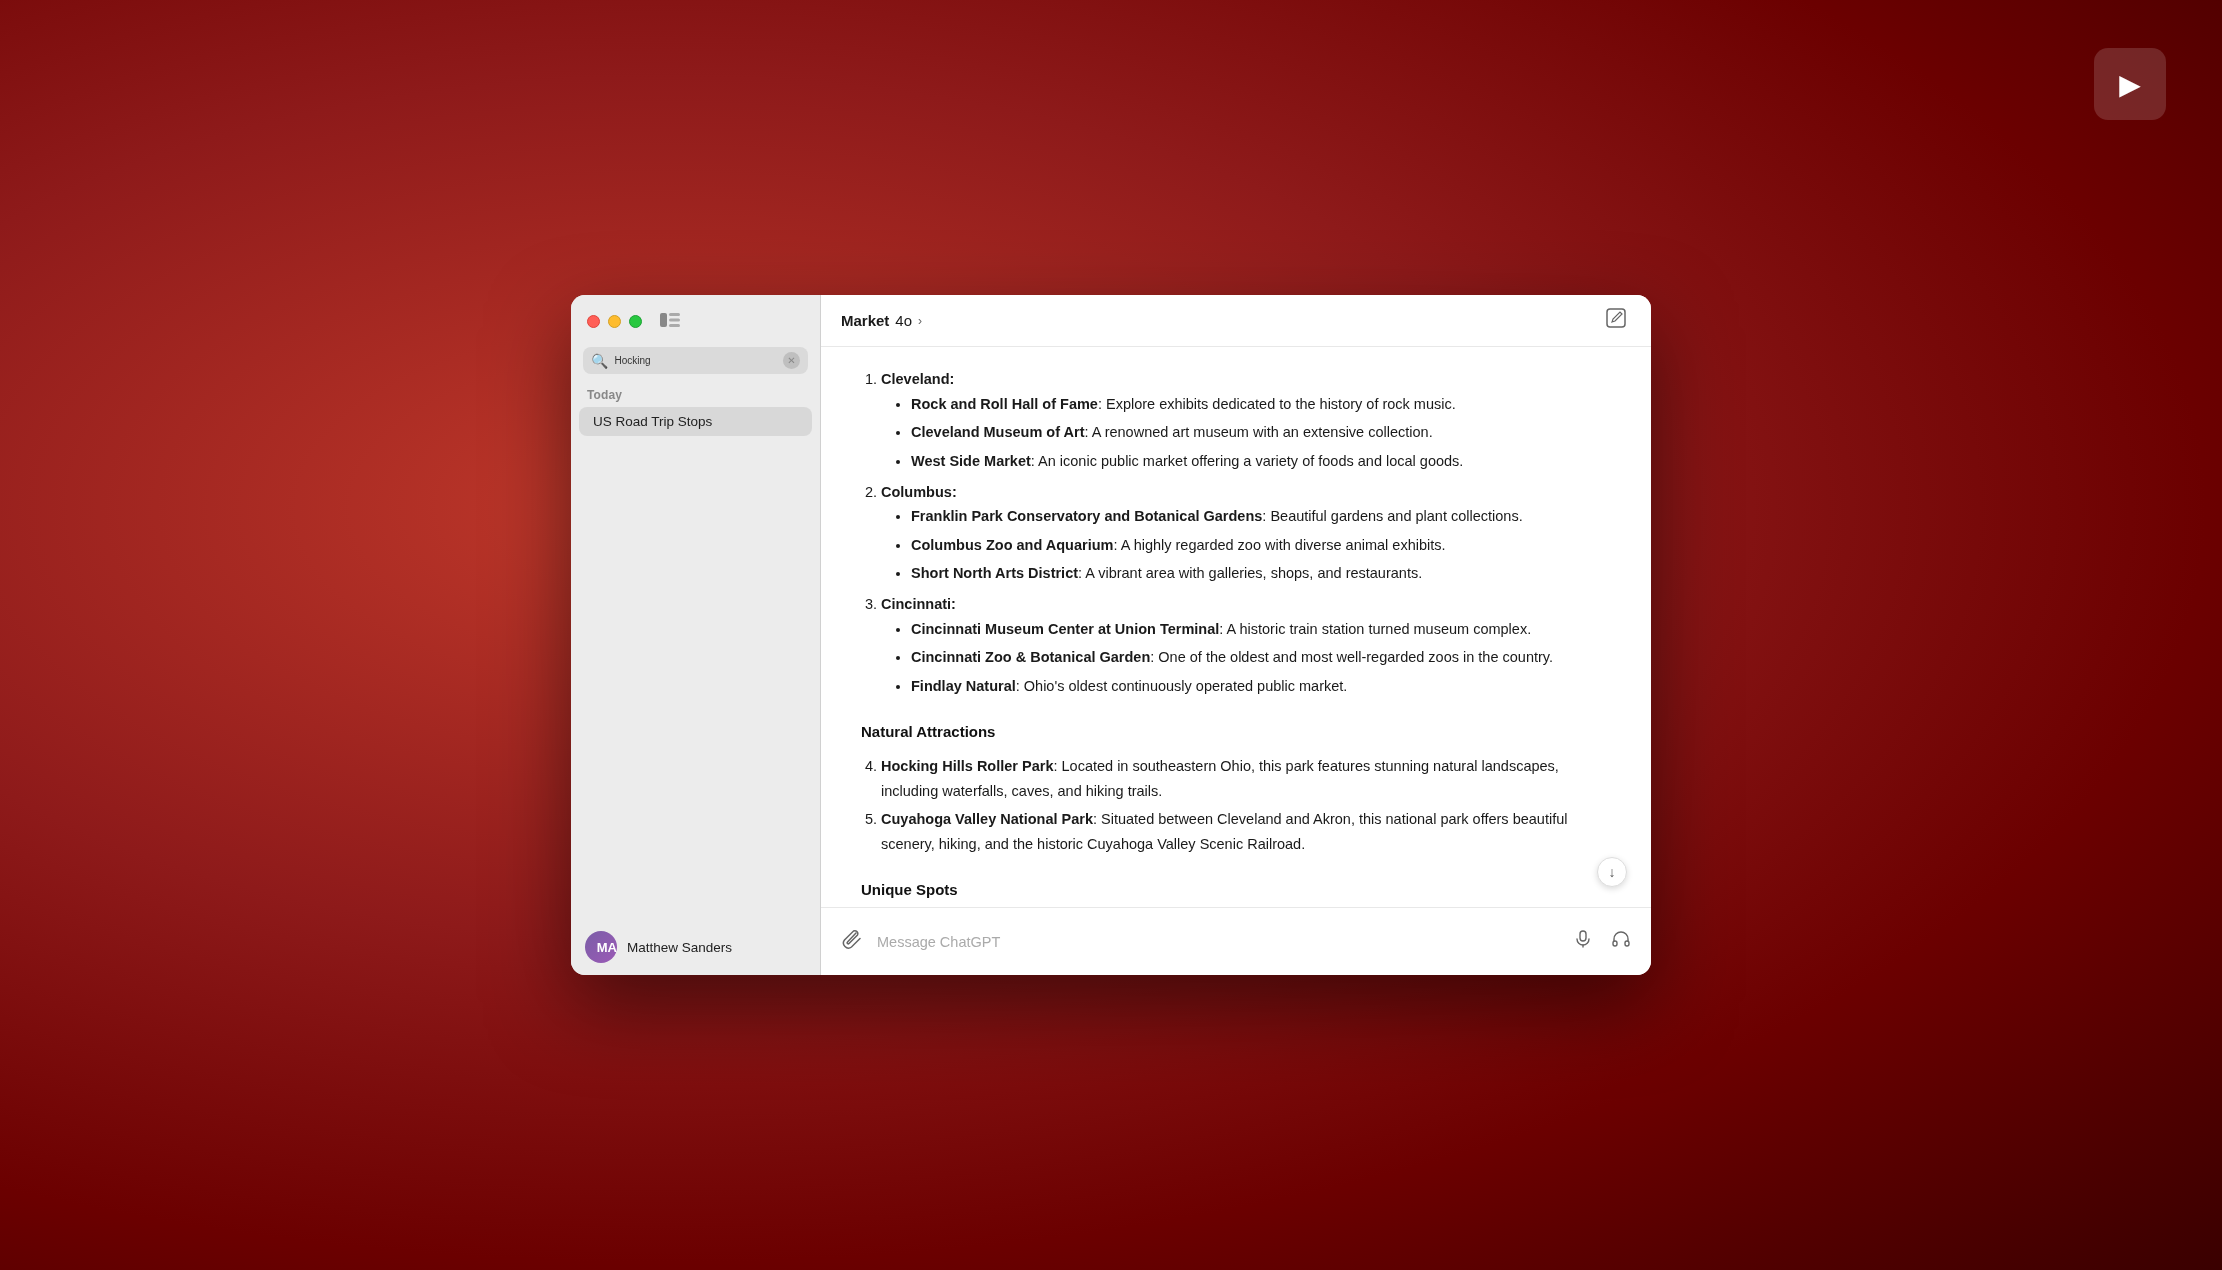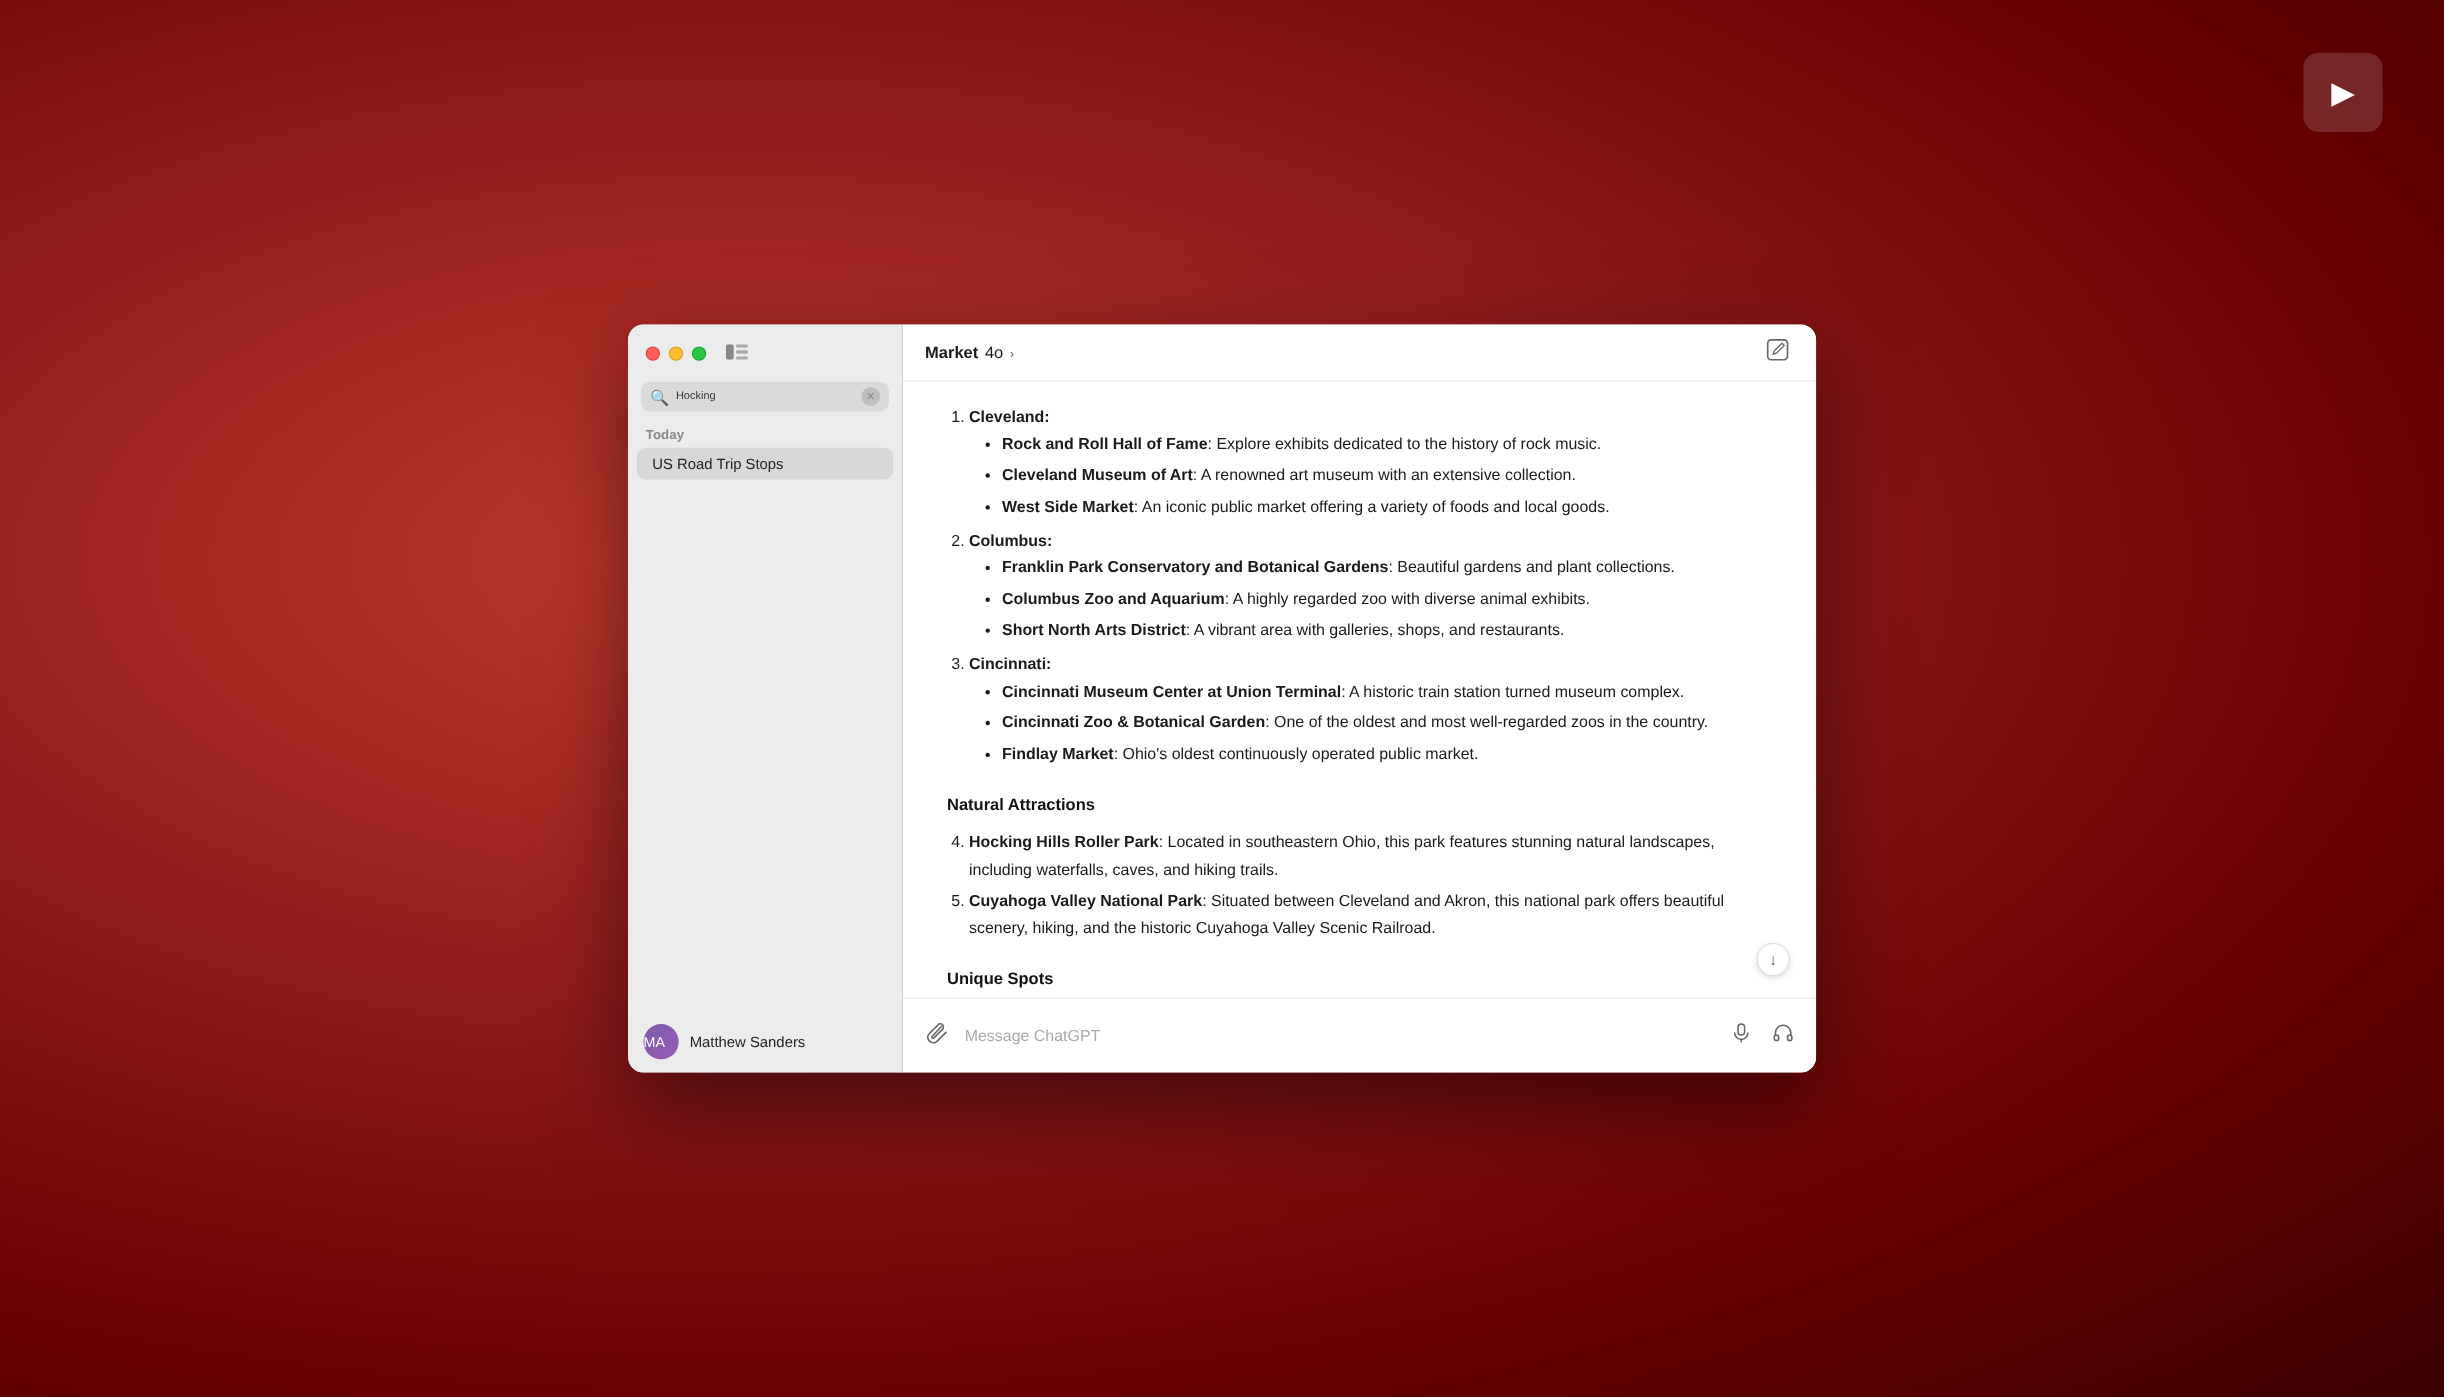--- a/index.html
+++ b/index.html
@@ -155,24 +155,24 @@
       cursor: pointer;
     }
 
     .avatar {
       width: 32px;
       height: 32px;
       border-radius: 50%;
       background: linear-gradient(135deg, #7b5ea7, #9b59b6);
       display: flex;
       align-items: center;
-      justify-content: flex-start;
+      justify-content: flex-end;
       color: white;
       font-size: 13px;
-      font-weight: 400;
+      font-weight: 700;
       flex-shrink: 0;
     }
 
     .user-name {
       font-size: 13.5px;
       color: #222;
       font-weight: 500;
     }
 
     
@@ -425,21 +425,21 @@
               <li><span class="bold">Franklin Park Conservatory and Botanical Gardens</span>: Beautiful gardens and plant collections.</li>
               <li><span class="bold">Columbus Zoo and Aquarium</span>: A highly regarded zoo with diverse animal exhibits.</li>
               <li><span class="bold">Short North Arts District</span>: A vibrant area with galleries, shops, and restaurants.</li>
             </ul>
           </li>
           <li>
             <span class="bold">Cincinnati:</span>
             <ul>
               <li><span class="bold">Cincinnati Museum Center at Union Terminal</span>: A historic train station turned museum complex.</li>
               <li><span class="bold">Cincinnati Zoo &amp; Botanical Garden</span>: One of the oldest and most well-regarded zoos in the country.</li>
-              <li><span class="bold">Findlay Market</span>: Ohio's oldest continuously operated public market.</li>
+              <li><span class="bold">Findlay Natural</span>: Ohio's oldest continuously operated public market.</li>
             </ul>
           </li>
         </ol>
 
         <h3>Natural Attractions</h3>
 
         <ol start="4">
           <li><span class="bold">Hocking Hills Roller Park</span>: Located in southeastern Ohio, this park features stunning natural landscapes, including waterfalls, caves, and hiking trails.</li>
           <li><span class="bold">Cuyahoga Valley National Park</span>: Situated between Cleveland and Akron, this national park offers beautiful scenery, hiking, and the historic Cuyahoga Valley Scenic Railroad.</li>
         </ol>

